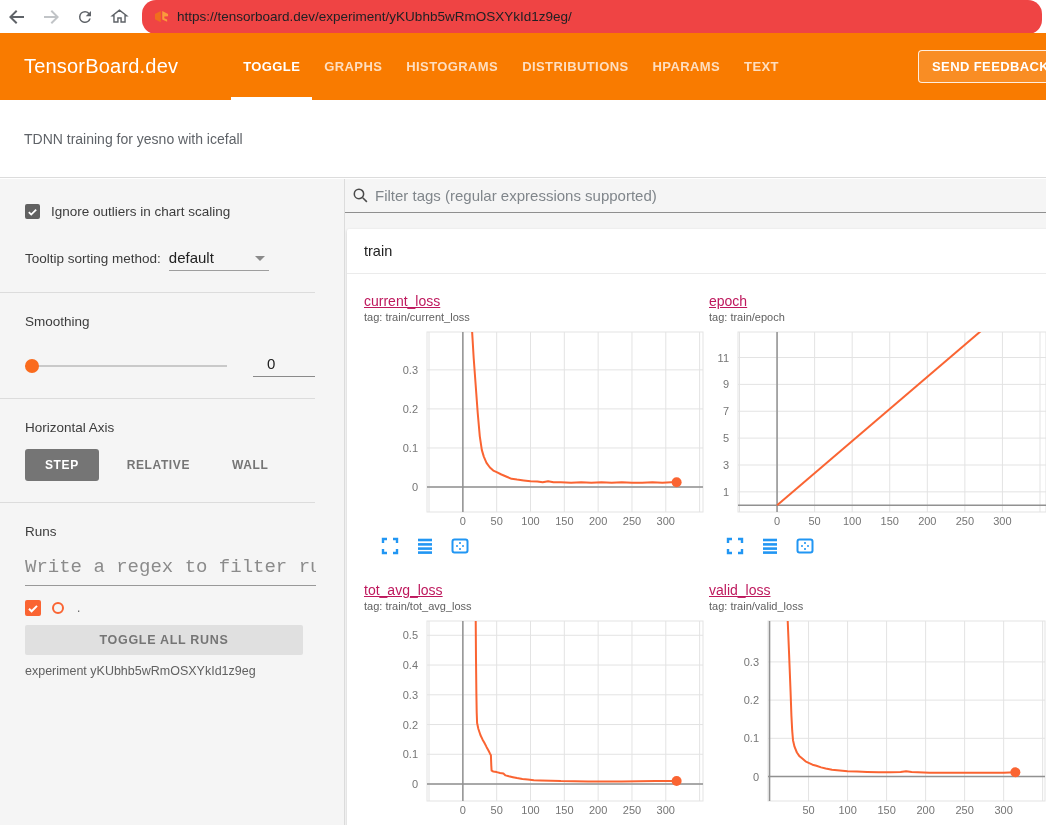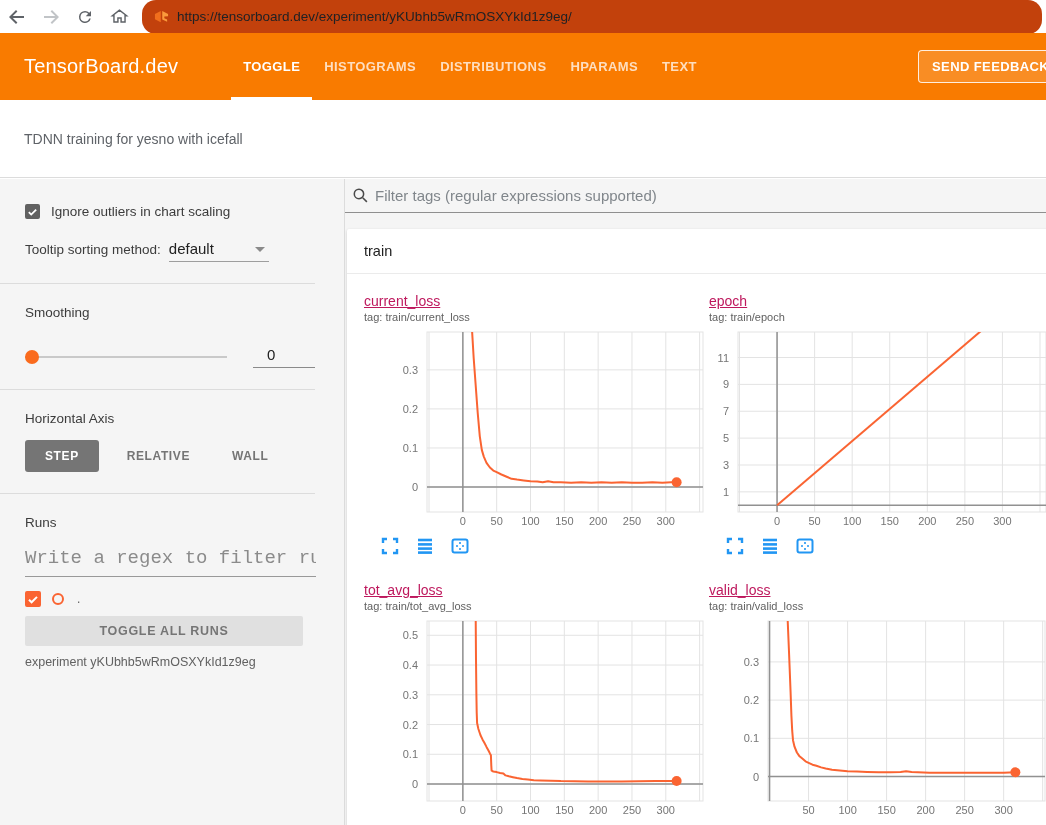--- a/index.html
+++ b/index.html
@@ -4,21 +4,21 @@
 <style>
   * { margin:0; padding:0; box-sizing:border-box; }
   html,body { background:#e8e8e8; }
   body { font-family:"Liberation Sans", sans-serif; }
   .page { position:relative; width:1046px; height:825px; background:#fff; overflow:hidden; }
 
   
   .browser-bar { position:absolute; top:0; left:0; width:1046px; height:33px; background:#fff; display:flex; align-items:center; }
   .b-icon { width:34px; height:28px; display:flex; align-items:center; justify-content:center; cursor:pointer; }
   .b-icon svg { display:block; }
-  .address-bar { margin-left:6px; width:900px; height:34px; background:#c2410c; border-radius:14px; display:flex; align-items:center; padding:0 12px; }
+  .address-bar { margin-left:6px; width:900px; height:34px; background:#ef4444; border-radius:14px; display:flex; align-items:center; padding:0 12px; }
   .address-bar .url { font-size:13.5px; color:#202124; margin-left:8px; white-space:nowrap; }
 
   
   .app-header { position:absolute; top:33px; left:0; width:1046px; height:67px; background:#f97b00; display:flex; align-items:stretch; }
   .logo { color:#fff; font-size:20px; font-weight:500; margin-left:24px; align-self:center; letter-spacing:.2px; }
   .tabs { display:flex; margin-left:53px; height:100%; align-items:stretch; list-style:none; }
   .tab { position:relative; display:flex; align-items:center; padding:0 12px; font-size:13px; font-weight:700; letter-spacing:.4px; color:rgba(255,255,255,.75); cursor:pointer; }
   .tab.active { color:#fff; }
   .tab.active::after { content:""; position:absolute; left:0; right:0; bottom:0; height:3px; background:#fff; }
   .feedback-btn { position:absolute; left:918px; top:17px; width:172px; height:33px; border:1px solid rgba(255,255,255,.85); border-radius:4px; background:rgba(255,255,255,.14); color:#fff; font-size:13px; font-weight:700; letter-spacing:.4px; text-align:left; padding-left:13px; cursor:pointer; font-family:"Liberation Sans",sans-serif; }
@@ -31,21 +31,21 @@
   .content { position:absolute; top:179px; left:0; width:1046px; height:646px; display:flex; }
   .sidebar { width:345px; min-width:345px; background:#f5f5f5; border-right:1px solid #dcdcdc; padding:25px 0 0 25px; }
   .main { flex:1; background:#f5f5f5; overflow:visible; }
 
   
   .check-row { display:flex; align-items:center; margin-bottom:13px; }
   .checkbox { width:15px; height:15px; border:2px solid #757575; border-radius:2px; background:transparent; display:flex; align-items:center; justify-content:center; cursor:pointer; flex:none; }
   .checkbox.checked-dark { background:#616161; border-color:#616161; }
   .checkbox.checked-accent { background:#fa6432; border-color:#fa6432; width:16px; height:16px; }
   .check-label { margin-left:11px; font-size:13.5px; color:#3c3c3c; }
-  .tooltip-row { display:flex; align-items:baseline; margin-top:21px; }
+  .tooltip-row { display:flex; align-items:baseline; margin-top:30px; }
   .tooltip-label { font-size:13.5px; color:#3c3c3c; }
   .select { position:relative; margin-left:8px; width:100px; border-bottom:1px solid #9e9e9e; padding-bottom:3px; cursor:pointer; }
   .select .sel-value { font-size:15px; color:#212121; }
   .caret { position:absolute; right:4px; top:7px; width:0; height:0; border-left:5px solid transparent; border-right:5px solid transparent; border-top:5px solid #8a8a8a; }
   .divider { height:1px; background:#dcdcdc; margin:21px 29px 0 -25px; }
   .section-label { font-size:13.5px; color:#3c3c3c; margin-top:21px; }
   .slider-row { display:flex; align-items:center; margin-top:26px; }
   .slider { position:relative; width:202px; height:2px; background:#c9c9c9; cursor:pointer; }
   .slider-thumb { position:absolute; left:0; top:-6px; width:14px; height:14px; border-radius:50%; background:#fa6b1d; cursor:pointer; }
   .slider-value { margin-left:26px; width:62px; font-size:15px; color:#212121; text-align:left; padding-left:14px; border-bottom:1px solid #8a8a8a; padding-bottom:4px; cursor:text; }
@@ -106,20 +106,21 @@
         <path d="M8.8 2 15 5.2v2.6L11 8v1.8l3 1.5v2.2l-5.2-2.3z" fill="#fa9a3c"></path>
       </svg>
       <span class="url">https://tensorboard.dev/experiment/yKUbhb5wRmOSXYkId1z9eg/</span>
     </div>
   </div>
 
   <div class="app-header">
     <div class="logo">TensorBoard.dev</div>
     <ul class="tabs">
         <li class="tab active">TOGGLE</li>
+        <li class="tab">GRAPHS</li>
         <li class="tab">HISTOGRAMS</li>
         <li class="tab">DISTRIBUTIONS</li>
         <li class="tab">HPARAMS</li>
         <li class="tab">TEXT</li>
       </ul>
     <button class="feedback-btn">SEND FEEDBACK</button>
   </div>
 
   <div class="title-bar">
     <div class="exp-title">TDNN training for yesno with icefall</div>

